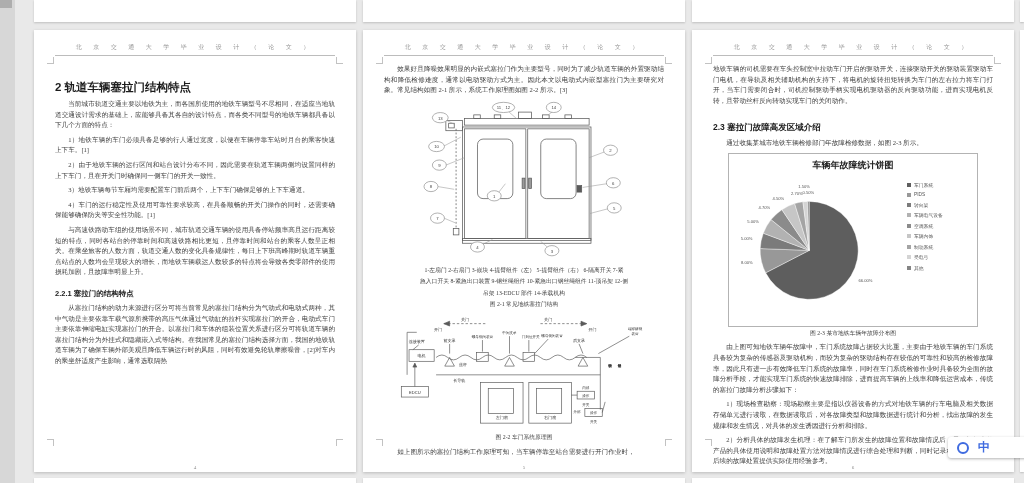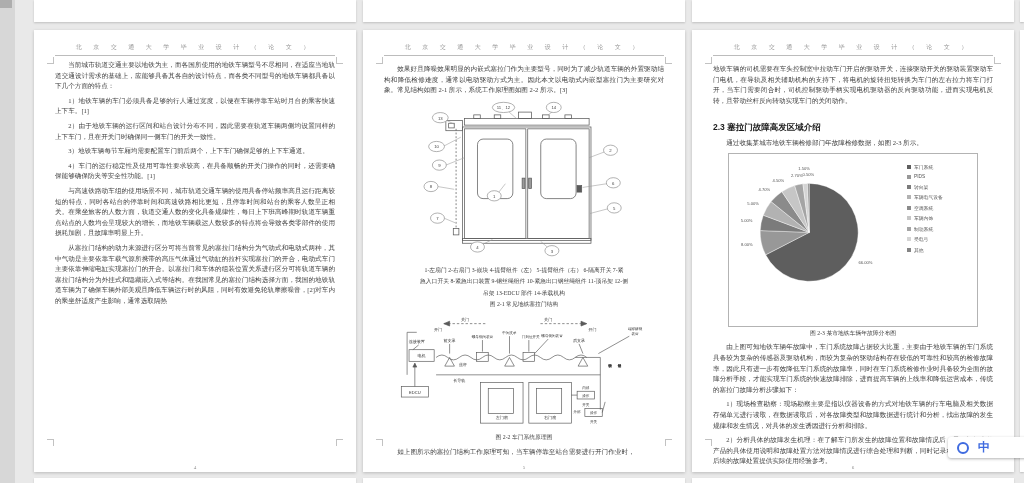--- a/index.html
+++ b/index.html
@@ -77,26 +77,28 @@
   <div class="page-stub" style="left:692px;top:478px;width:322px;height:5px;"></div>
 
   <div class="page" id="page1">
     <div class="page-inner">
       <div class="page-header">北 京 交 通 大 学 毕 业 设 计 （ 论 文 ）</div>
       <div class="crop tl"></div>
       <div class="crop tr"></div>
       <div class="crop bl"></div>
       <div class="crop br"></div>
 
+      <h1 class="chapter">2 轨道车辆塞拉门结构特点</h1>
       <p class="body">当前城市轨道交通主要以地铁为主，而各国所使用的地铁车辆型号不尽相同，在适应当地轨道交通设计需求的基础上，应能够具备其各自的设计特点，而各类不同型号的地铁车辆都具备以下几个方面的特点：</p>
       <p class="body">1）地铁车辆的车门必须具备足够的行人通过宽度，以便在车辆停靠车站时月台的乘客快速上下车。[1]</p>
       <p class="body">2）由于地铁车辆的运行区间和站台设计分布不同，因此需要在轨道车辆两侧均设置同样的上下车门，且在开关门时确保同一侧车门的开关一致性。</p>
       <p class="body">3）地铁车辆每节车厢均需要配置车门前后两个，上下车门确保足够的上下车通道。</p>
       <p class="body">4）车门的运行稳定性及使用可靠性要求较高，在具备顺畅的开关门操作的同时，还需要确保能够确保防夹等安全性功能。[1]</p>
       <p class="body">与高速铁路动车组的使用场景不同，城市轨道交通车辆的使用具备停站频率高且运行距离较短的特点，同时各站台的停靠时间和高速铁路相比更短，且停靠时间和站台的乘客人数呈正相关。在乘坐旅客的人数方面，轨道交通人数的变化具备规律性，每日上下班高峰期时轨道车辆重点站点的人数均会呈现较大的增长，而地铁车辆载运人数较多的特点将会导致各类零部件的使用损耗加剧，且故障率明显上升。</p>
+      <h3 class="subsection">2.2.1 塞拉门的结构特点</h3>
       <p class="body">从塞拉门结构的动力来源进行区分可将当前常见的塞拉门结构分为气动式和电动式两种，其中气动是主要依靠车载气源所携带的高压气体通过气动缸的拉杆实现塞拉门的开合，电动式车门主要依靠伸缩电缸实现塞拉门的开合。以塞拉门和车体的组装位置关系进行区分可将轨道车辆的塞拉门结构分为外挂式和隐藏嵌入式等结构。在我国常见的塞拉门结构选择方面，我国的地铁轨道车辆为了确保车辆外部美观且降低车辆运行时的风阻，同时有效避免轮轨摩擦噪音，[2]对车内的乘坐舒适度产生影响，通常选取隔热</p>
     </div>
     <div class="page-number">4</div>
   </div>
 
   <div class="page" id="page2">
     <div class="page-inner">
       <div class="page-header">北 京 交 通 大 学 毕 业 设 计 （ 论 文 ）</div>
       <div class="crop tl"></div>
       <div class="crop tr"></div>
@@ -259,20 +261,21 @@
       <div class="crop tl"></div>
       <div class="crop tr"></div>
       <div class="crop bl"></div>
       <div class="crop br"></div>
 
       <p class="body cont" style="margin-top:8px;">地铁车辆的司机需要在车头控制室中拉动车门开启的驱动开关，连接驱动开关的驱动装置驱动车门电机，在导轨及相关辅助机构的支持下，将电机的旋转扭矩转换为车门的左右拉力将车门打开，当车门需要闭合时，司机控制驱动手柄实现电机驱动器的反向驱动功能，进而实现电机反转，且带动丝杆反向转动实现车门的关闭动作。</p>
       <h2 class="section" style="margin-top:16px;">2.3 塞拉门故障高发区域介绍</h2>
       <p class="body">通过收集某城市地铁车辆检修部门年故障检修数据，如图 2-3 所示。</p>
 
       <div class="chart-box">
+        <div class="chart-title">车辆年故障统计饼图</div>
         <div class="chart-flex">
           <div class="pie-wrap">
             <svg width="178" height="145" viewBox="0 0 178 148">
                 <path d="M80,80 L80.00,30.00 A50,50 0 1 1 35.57,102.94 Z" fill="#5e5e5e" stroke="#fff" stroke-width="0.4"></path>
                 <text x="130.4" y="112.2" text-anchor="start" class="pie-pct">66.00%</text>
                 <path d="M80,80 L35.57,102.94 A50,50 0 0 1 30.03,78.16 Z" fill="#989898" stroke="#fff" stroke-width="0.4"></path>
                 <text x="22.4" y="94.4" text-anchor="end" class="pie-pct">8.00%</text>
                 <path d="M80,80 L30.03,78.16 A50,50 0 0 1 33.17,62.49 Z" fill="#7b7b7b" stroke="#fff" stroke-width="0.4"></path>
                 <text x="22.1" y="69.9" text-anchor="end" class="pie-pct">5.00%</text>
                 <path d="M80,80 L33.17,62.49 A50,50 0 0 1 41.08,48.61 Z" fill="#b2b2b2" stroke="#fff" stroke-width="0.4"></path>

